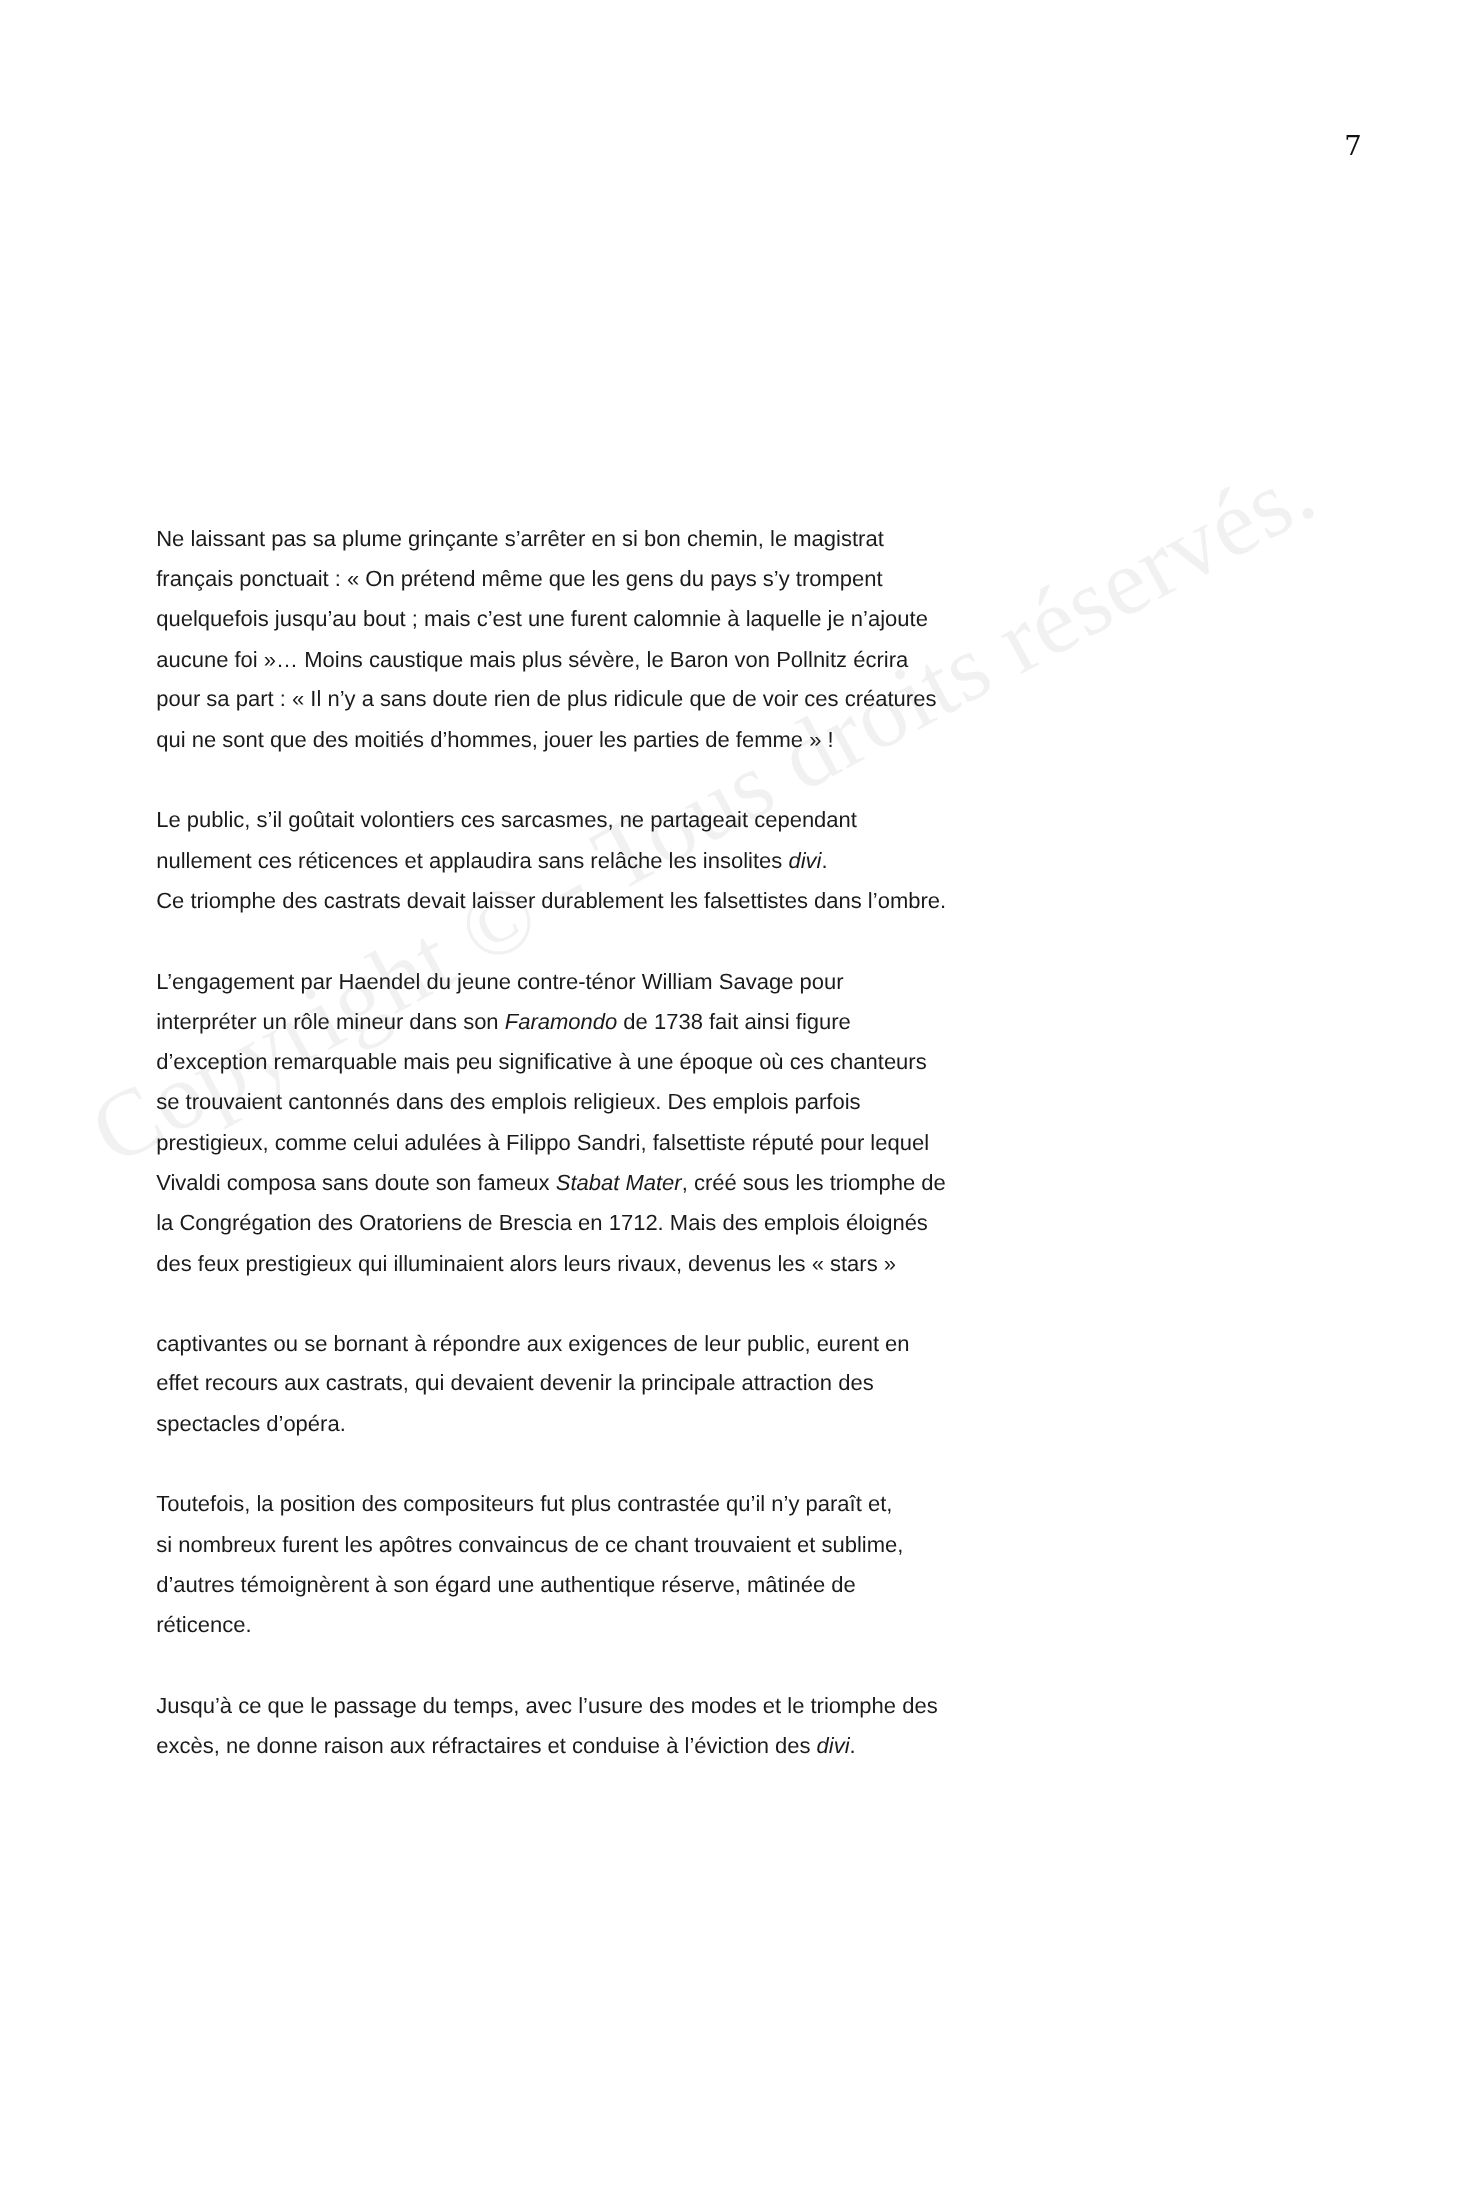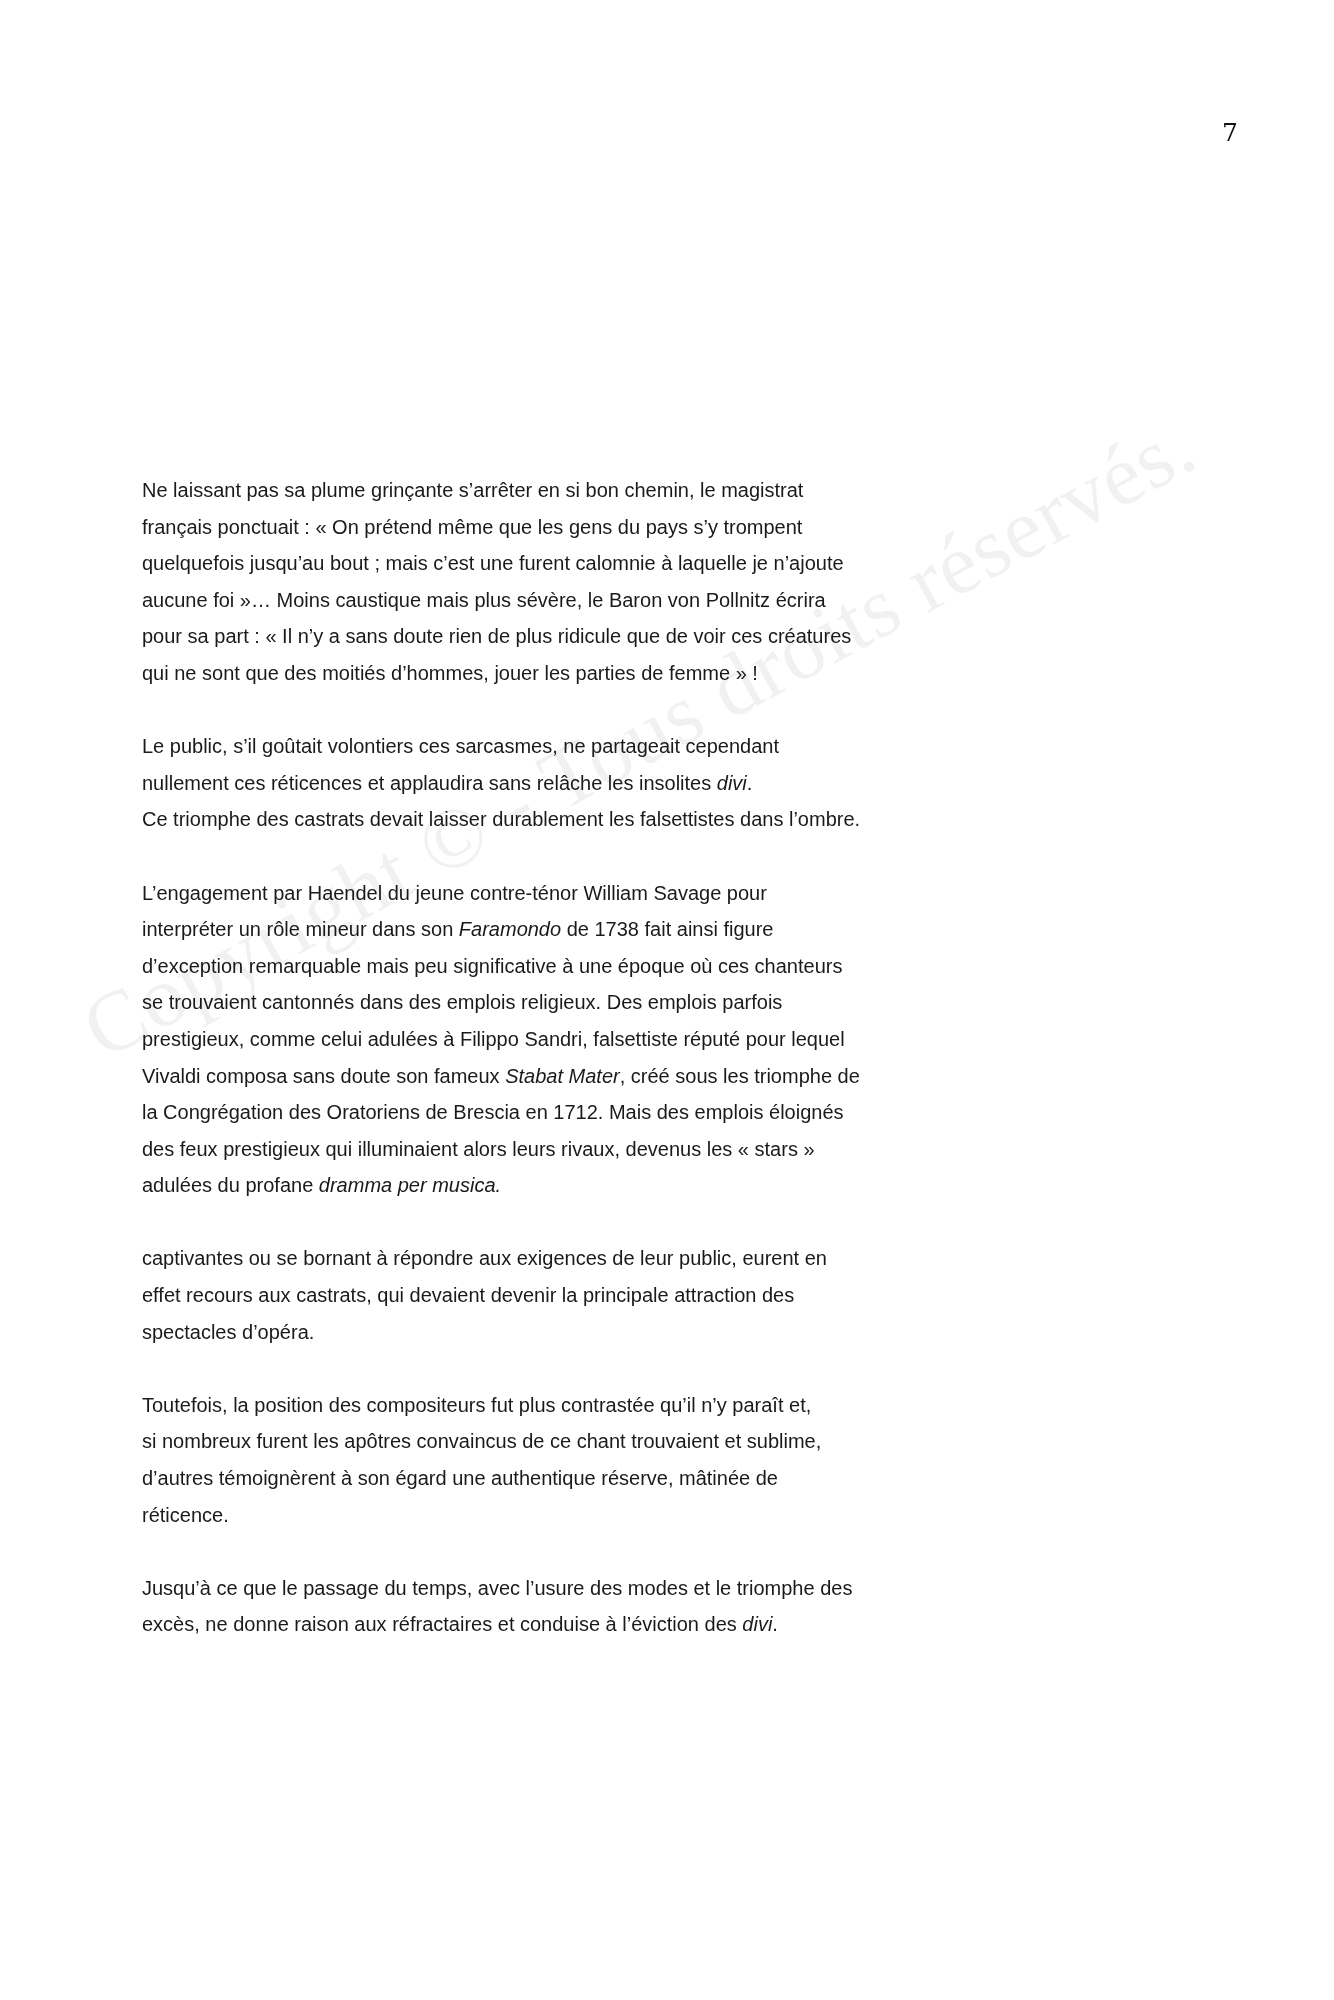--- a/index.html
+++ b/index.html
@@ -81,21 +81,20 @@
     </p>
     <p>
       <span class="line"><span>L’engagement par Haendel du jeune contre-ténor William Savage pour</span></span>
       <span class="line"><span>interpréter un rôle mineur dans son </span><em>Faramondo</em><span> de 1738 fait ainsi figure</span></span>
       <span class="line"><span>d’exception remarquable mais peu significative à une époque où ces chanteurs</span></span>
       <span class="line"><span>se trouvaient cantonnés dans des emplois religieux. Des emplois parfois</span></span>
       <span class="line"><span>prestigieux, comme celui adulées à Filippo Sandri, falsettiste réputé pour lequel</span></span>
       <span class="line"><span>Vivaldi composa sans doute son fameux </span><em>Stabat Mater</em><span>, créé sous les triomphe de</span></span>
       <span class="line"><span>la Congrégation des Oratoriens de Brescia en 1712.  Mais des emplois éloignés</span></span>
       <span class="line"><span>des feux prestigieux qui illuminaient alors leurs rivaux, devenus les « stars »</span></span>
-      <span class="line"><span>adulées du profane </span><em>dramma per musica.</em></span>
     </p>
     <p>
       <span class="line"><span>captivantes ou se bornant à répondre aux exigences de leur public, eurent en</span></span>
       <span class="line"><span>effet recours aux castrats, qui devaient devenir la principale attraction des</span></span>
       <span class="line"><span>spectacles d’opéra.</span></span>
     </p>
     <p>
       <span class="line"><span>Toutefois, la position des compositeurs fut plus contrastée qu’il n’y paraît et,</span></span>
       <span class="line"><span>si nombreux furent les apôtres convaincus de ce chant trouvaient et sublime,</span></span>
       <span class="line"><span>d’autres témoignèrent à son égard une authentique réserve, mâtinée de</span></span>

